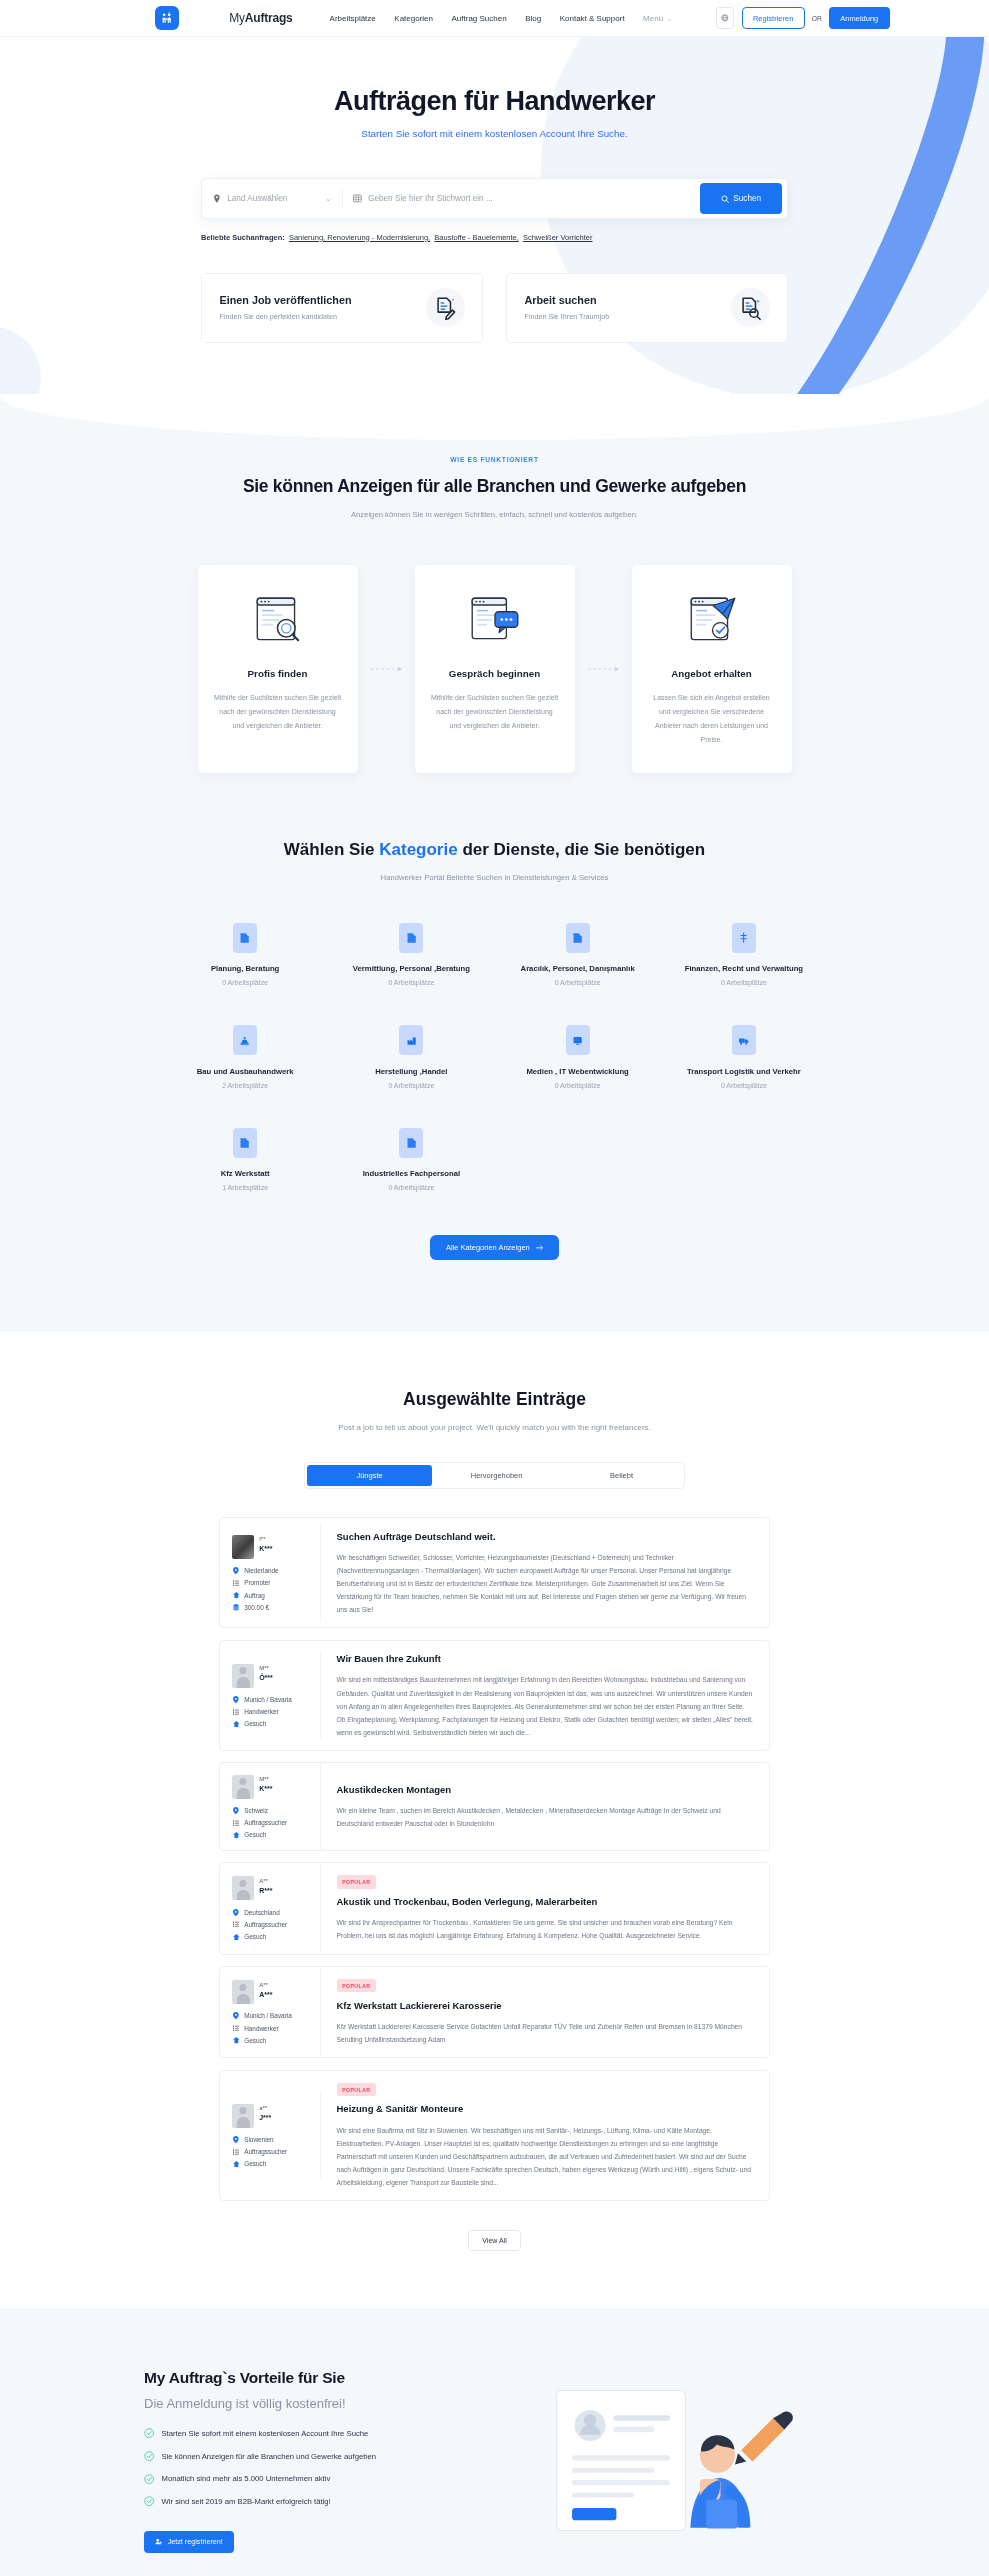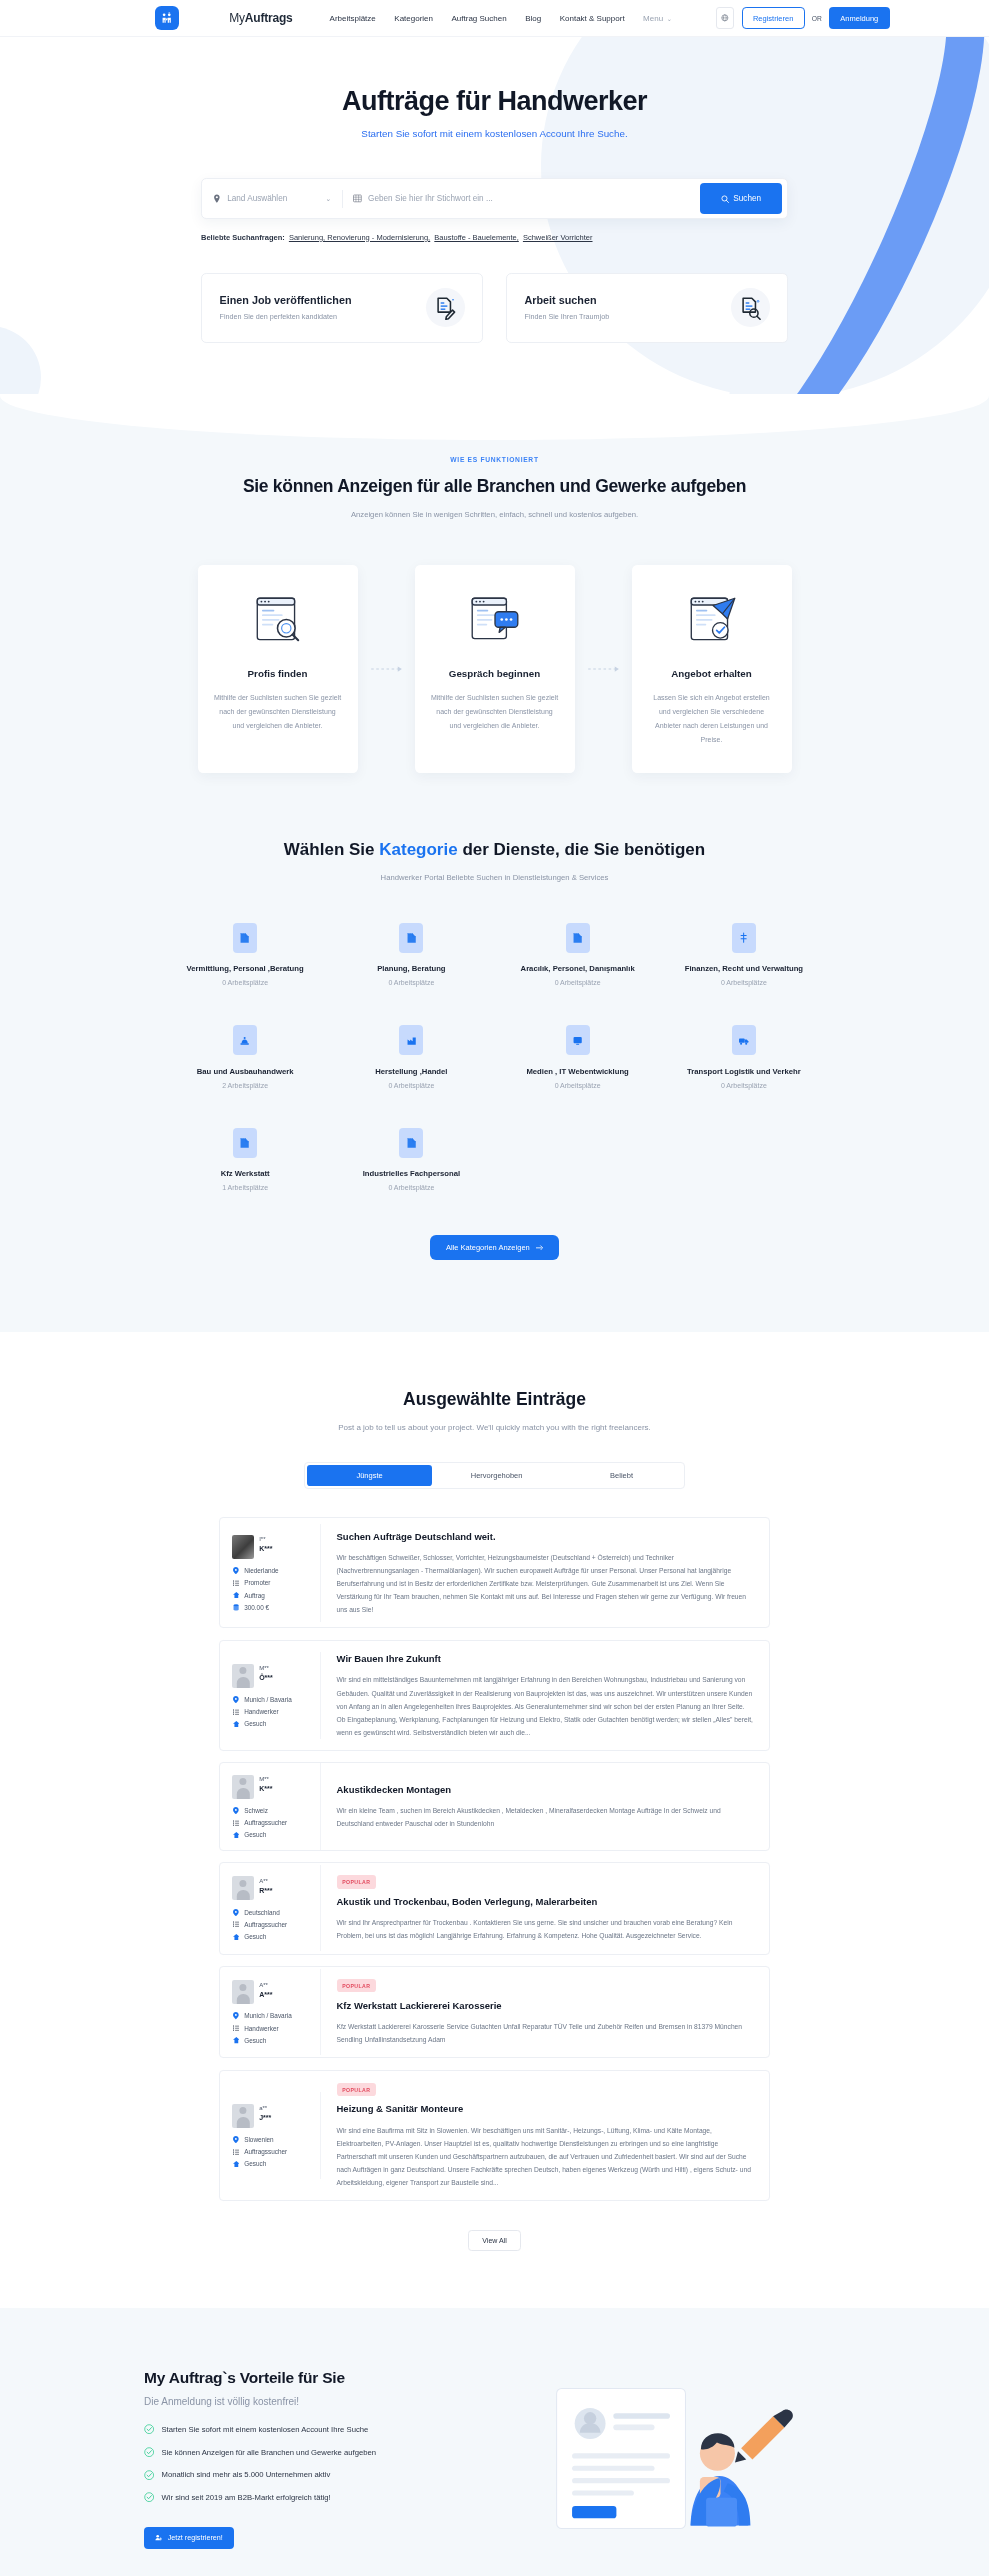--- a/index.html
+++ b/index.html
@@ -231,21 +231,21 @@
   .viewall-btn {
     border: 0.5px solid #e5e8ee; background: #fff; color: #2b3445; border-radius: 3.6px;
     padding: 5.7px 13.4px; font-size: 7px; cursor: pointer;
   }
 
   
   .section-benefits { background: #f4f8fb; padding: 61px 0 67px; }
   .ben-inner { width: 701px; margin: 0 auto; display: flex; align-items: center; gap: 31px; }
   .ben-left { width: 319px; }
   .ben-title { font-size: 15.5px; font-weight: 700; color: #111827; letter-spacing: -0.2px; }
-  .ben-sub { font-size: 10px; color: #8a94a6; margin-top: 9.3px; }
+  .ben-sub { font-size: 13px; color: #8a94a6; margin-top: 9.3px; }
   .ben-list { margin-top: 17.5px; display: flex; flex-direction: column; gap: 12.4px; }
   .ben-item { display: flex; align-items: center; gap: 7.2px; font-size: 7.7px; color: #2b3445; }
   .ben-check { width: 10.3px; height: 10.3px; flex: none; }
   .ben-btn {
     margin-top: 24px; background: #1a73f0; color: #fff; border: none; border-radius: 4.1px;
     padding: 6.7px 11.3px; font-size: 7.2px; cursor: pointer; display: inline-flex; align-items: center; gap: 5.2px;
   }
   .ben-right { flex: 1; display: flex; justify-content: center; }
 </style>
 </head>
@@ -294,21 +294,21 @@
     </div>
   </div>
 
   <div class="hero">
     <div class="hero-blob"></div>
     <div class="hero-swoosh"></div>
     <div class="hero-swoosh2"></div>
     <div class="hero-left-blob"></div>
 
     <div class="hero-inner">
-      <div class="hero-title">Aufträge für Handwerker</div>
+      <div class="hero-title">Aufträgen für Handwerker</div>
       <div class="hero-sub">Starten Sie sofort mit einem kostenlosen Account Ihre Suche.</div>
 
       <div class="search-bar">
         <div class="sf sf-country">
           <svg width="7.7" height="9.3" viewBox="0 0 16 20" aria-hidden="true">
             <path d="M8 1C4.7 1 2 3.7 2 7c0 4.6 6 12 6 12s6-7.4 6-12c0-3.3-2.7-6-6-6z" fill="#6b7280"></path>
             <circle cx="8" cy="7" r="2.3" fill="#fff"></circle>
           </svg>
           <span class="lbl">Land Auswählen</span>
           <span class="lbl" style="margin-left:auto;margin-right:11.3px;font-size:6.7px">⌄</span>
@@ -476,31 +476,31 @@
     <div class="cat-sub">Handwerker Portal Beliebte Suchen in Dienstleistungen &amp; Services</div>
 
     <div class="cat-grid">
       <div class="cat-item">
         <div class="cat-icon">
           <svg width="11.3" height="12.4" viewBox="0 0 22 24" aria-hidden="true">
               <path d="M3 3h10l6 6v12H3z" fill="#1a73f0" opacity="0.9"></path>
               <path d="M3 3h10v6h6" fill="none" stroke="#1a73f0" stroke-width="1.4" stroke-dasharray="2 2"></path>
             </svg>
         </div>
-        <div class="cat-name">Vermittlung, Personal ,Beratung</div>
+        <div class="cat-name">Planung, Beratung</div>
         <div class="cat-count">0 Arbeitsplätze</div>
       </div>
       <div class="cat-item">
         <div class="cat-icon">
           <svg width="11.3" height="12.4" viewBox="0 0 22 24" aria-hidden="true">
               <path d="M3 3h10l6 6v12H3z" fill="#1a73f0" opacity="0.9"></path>
               <path d="M3 3h10v6h6" fill="none" stroke="#1a73f0" stroke-width="1.4" stroke-dasharray="2 2"></path>
             </svg>
         </div>
-        <div class="cat-name">Planung, Beratung</div>
+        <div class="cat-name">Vermittlung, Personal ,Beratung</div>
         <div class="cat-count">0 Arbeitsplätze</div>
       </div>
       <div class="cat-item">
         <div class="cat-icon">
           <svg width="11.3" height="12.4" viewBox="0 0 22 24" aria-hidden="true">
               <path d="M3 3h10l6 6v12H3z" fill="#1a73f0" opacity="0.9"></path>
               <path d="M3 3h10v6h6" fill="none" stroke="#1a73f0" stroke-width="1.4" stroke-dasharray="2 2"></path>
             </svg>
         </div>
         <div class="cat-name">Aracılık, Personel, Danışmanlık</div>

